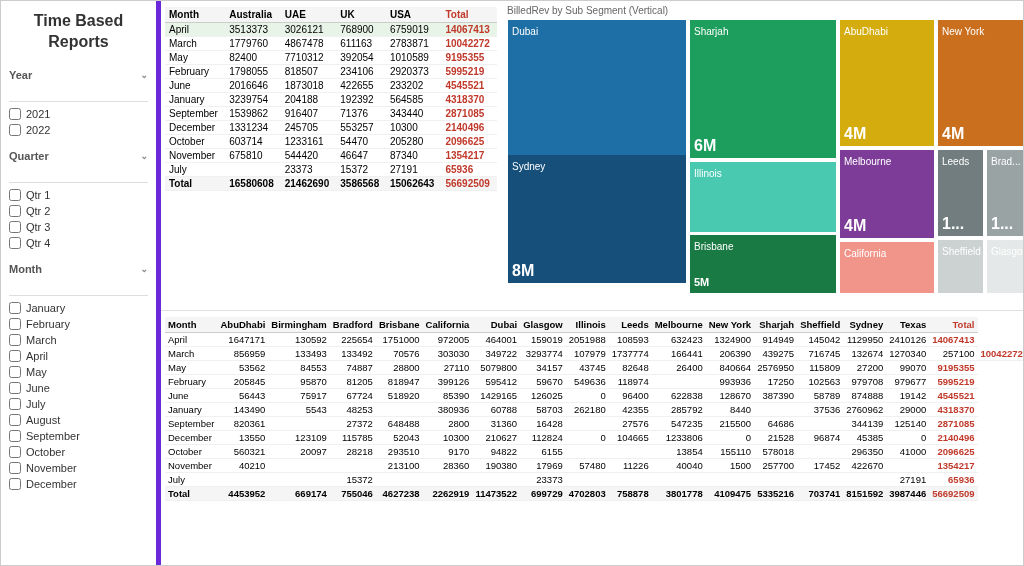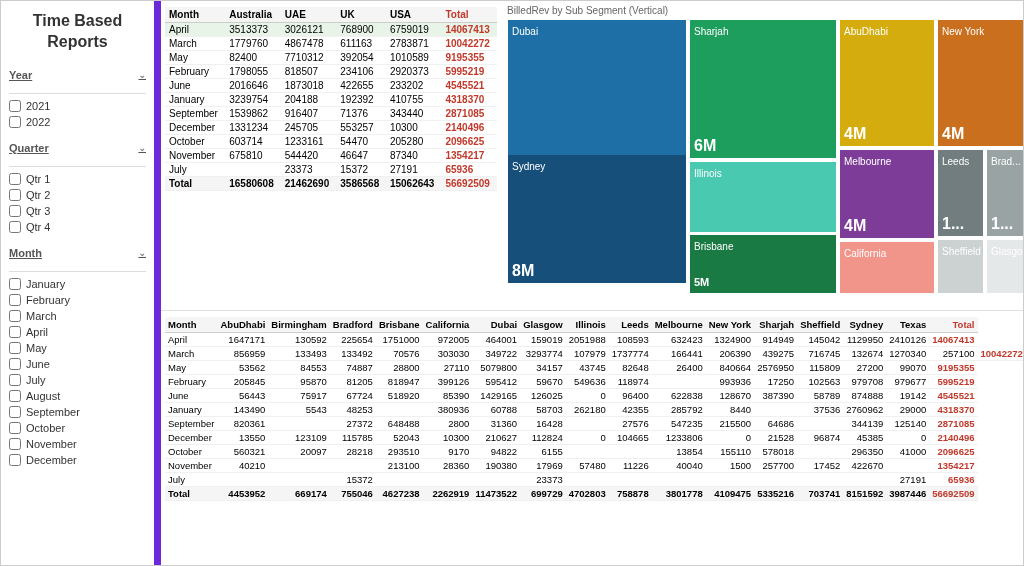--- a/index.html
+++ b/index.html
@@ -16,21 +16,21 @@
       width: 1024px;
       height: 566px;
       background: #fff;
       border: 1px solid #ccc;
     }
     
     .sidebar {
       width: 160px;
       min-width: 160px;
       background: #fff;
-      border-right: 7px solid #6d28d9;
+      border-right: 5px solid #6d28d9;
       padding: 10px 8px;
       display: flex;
       flex-direction: column;
     }
     .sidebar-title {
       font-size: 16px;
       font-weight: 600;
       color: #333;
       line-height: 1.3;
       margin-bottom: 16px;
@@ -40,23 +40,22 @@
       margin-bottom: 12px;
     }
     .filter-header {
       display: flex;
       justify-content: space-between;
       align-items: center;
       font-size: 11px;
       font-weight: 600;
       color: #555;
       margin-bottom: 4px;
-      padding-bottom: 12px;
+      padding-bottom: 20px;
       border-bottom: 1px solid #ddd;
-      text-decoration: underline;
     }
     .filter-item {
       display: flex;
       align-items: center;
       gap: 5px;
       padding: 2px 0;
       font-size: 11px;
       color: #333;
     }
     .filter-item input[type=checkbox] {
@@ -319,21 +318,21 @@
                 <td>1873018</td>
                 <td>422655</td>
                 <td>233202</td>
                 <td class="col-total">4545521</td>
               </tr>
               <tr>
                 <td>January</td>
                 <td>3239754</td>
                 <td>204188</td>
                 <td>192392</td>
-                <td>410755</td>
+                <td>564585</td>
                 <td class="col-total">4318370</td>
               </tr>
               <tr>
                 <td>September</td>
                 <td>1539862</td>
                 <td>916407</td>
                 <td>71376</td>
                 <td>343440</td>
                 <td class="col-total">2871085</td>
               </tr>

